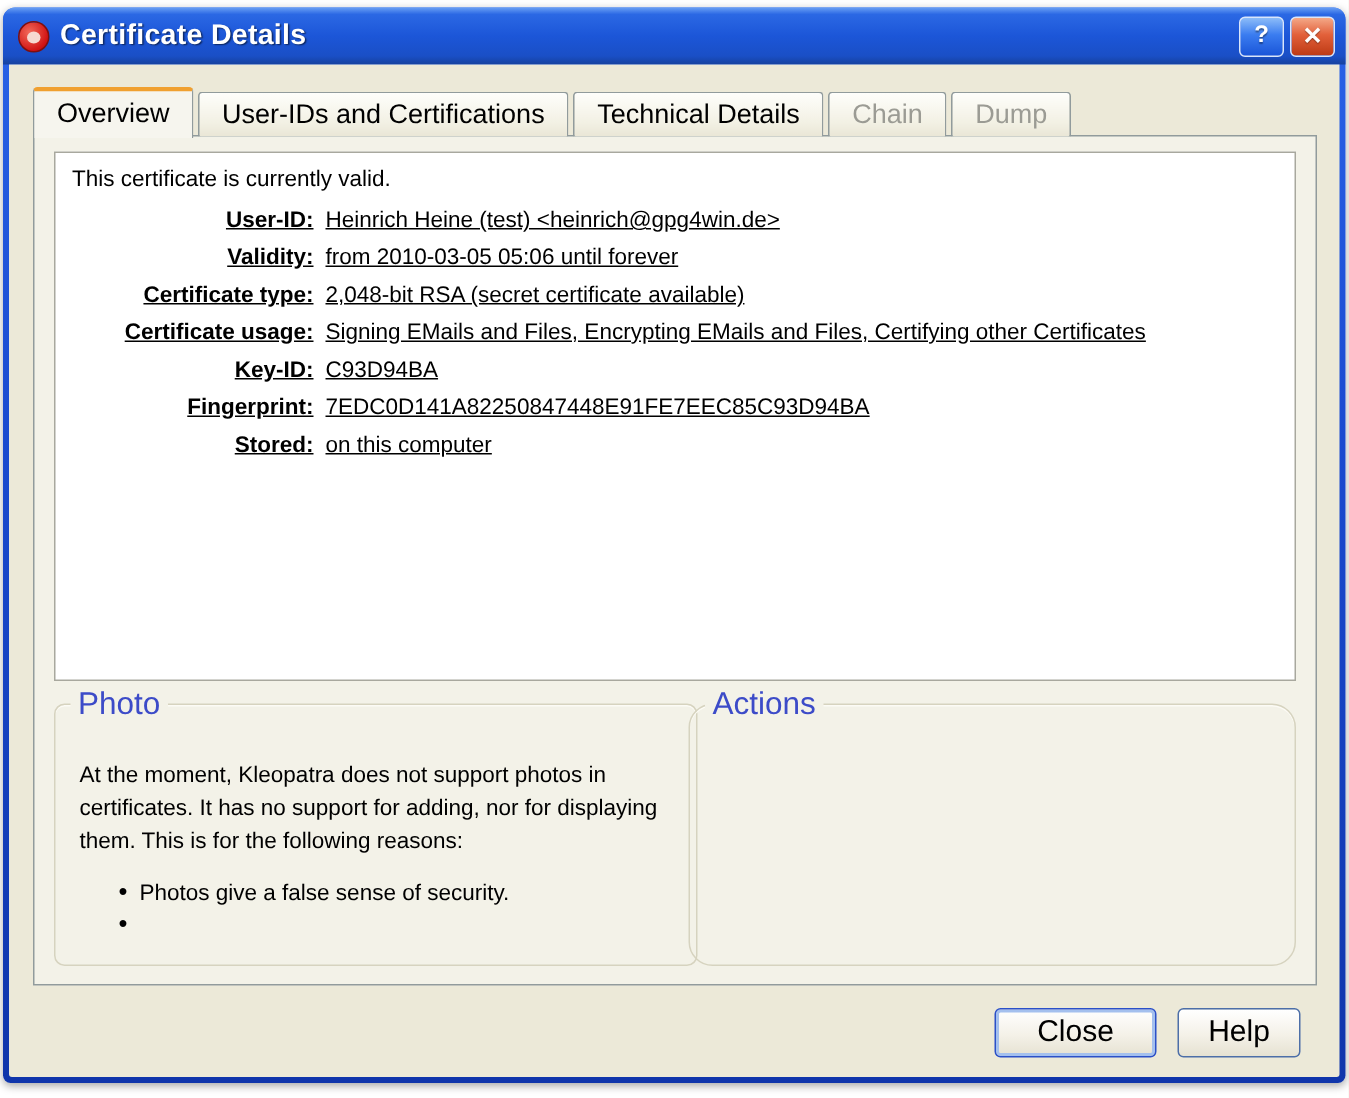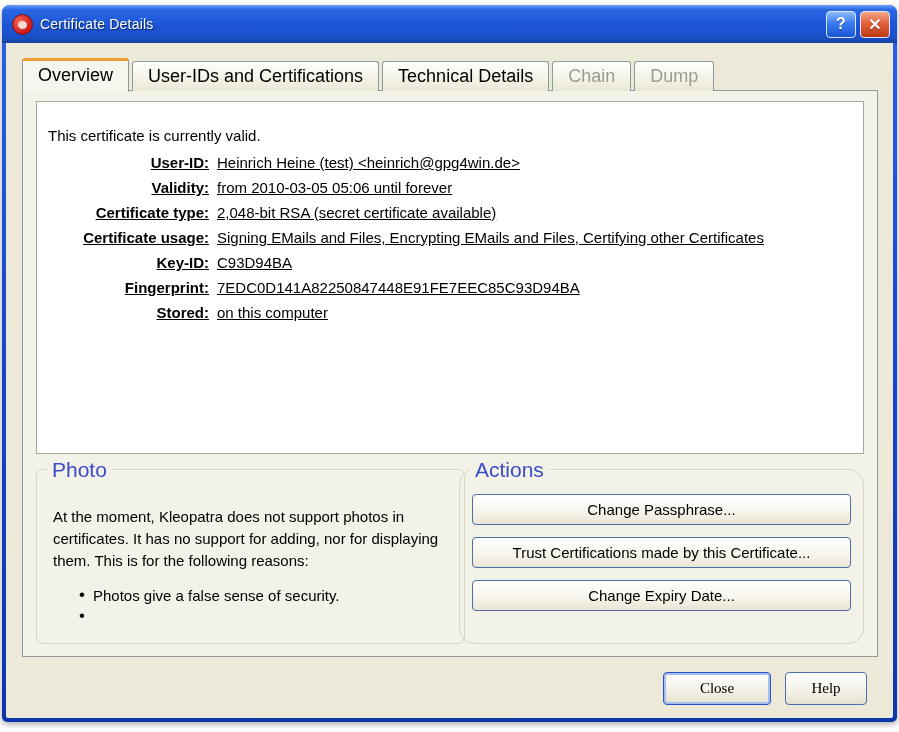--- a/index.html
+++ b/index.html
@@ -27,21 +27,21 @@
   .title-icon {
     width:21px; height:21px; border-radius:50%; flex:none;
     background:radial-gradient(circle at 35% 35%, #f26a5a 0%, #d11414 70%, #a80d0d 100%);
     border:1px solid #7d0f0f; margin-right:7px; position:relative;
   }
   .title-icon::after {
     content:""; position:absolute; left:5px; top:6px; width:9px; height:8px;
     background:#f6d9d0; border-radius:50%;
   }
   .title-text {
-    flex:1; color:#fff; font-weight:normal; font-size:14px;
+    flex:1; color:#fff; font-weight:bold; font-size:19px;
     text-shadow:1px 1px 1px rgba(0,0,0,.55); letter-spacing:.2px;
     white-space:nowrap; overflow:hidden;
   }
   .tb-btn {
     width:30px; height:27px; margin-left:4px; border-radius:4px;
     border:1px solid #d9e6fb; color:#fff; font-weight:bold; font-size:16px;
     display:flex; align-items:center; justify-content:center; cursor:default;
     text-shadow:0 1px 1px rgba(0,0,0,.4); flex:none;
   }
   .tb-help  { background:linear-gradient(180deg,#8cbcf9 0%,#3a7cf0 45%,#1a55d8 100%); }
@@ -73,21 +73,21 @@
 
   .tabframe {
     position:absolute; left:16px; right:15px; top:47px; height:567px;
     background:#f3f2e8; border:1px solid #919b9c;
   }
 
   
   .info-box {
     position:absolute; left:13px; right:13px; top:10px; height:353px;
     background:#ffffff; border:1px solid #a8a89e;
-    padding:22px 8px; overflow:hidden;
+    padding:6px 8px; overflow:hidden;
   }
   .status-line { margin:1px 0 3px 3px; line-height:22px; }
   .field-row   { display:flex; line-height:25px;text-decoration:underline; }
   .field-label { flex:none; width:172px; text-align:right; font-weight:bold; padding-right:8px; white-space:nowrap; }
   .field-value { white-space:nowrap; }
 
   
   .groupbox {
     position:absolute; top:378px; height:175px;
     border:1px solid #d6d3bf; border-radius:7px;
@@ -113,21 +113,21 @@
     background:linear-gradient(180deg,#ffffff 0%,#f7f5ed 55%,#e9e5d5 100%);
     border:1px solid #4d6fa8; border-radius:4px;
     font-family:inherit; font-size:15px; color:#000; text-align:center;
     cursor:default;
   }
 
   
   .footer-btn {
     position:absolute; height:33px; border-radius:4px;
     background:linear-gradient(180deg,#ffffff 0%,#f4f1e8 55%,#e6e2d2 100%);
-    font-family:Liberation Serif, serif; font-size:15px; color:#000; cursor:default;
+    font-family:Liberation Sans, sans-serif; font-size:20px; color:#000; cursor:default;
   }
   .close-btn {
     left:657px; top:629px; width:108px;
     border:1px solid #2b50c8;
     box-shadow:inset 0 0 0 2px #a4c0ee;
   }
   .help-btn {
     left:779px; top:629px; width:82px;
     border:1px solid #4d6fa8;
   }
@@ -198,25 +198,20 @@
             <span>Photos give a false sense of security.</span>
           </div>
           <div class="bullet-line">
             <span class="bullet">•</span>
           </div>
         </div>
       </div>
 
       <div class="groupbox actions-group">
         <span class="group-title">Actions</span>
-        <div class="actions-buttons">
-          <button class="xp-btn">Change Passphrase...</button>
-          <button class="xp-btn">Trust Certifications made by this Certificate...</button>
-          <button class="xp-btn">Change Expiry Date...</button>
-        </div>
       </div>
 
     </div>
 
     <button class="footer-btn close-btn">Close</button>
     <button class="footer-btn help-btn">Help</button>
 
   </div>
 </div>
 

